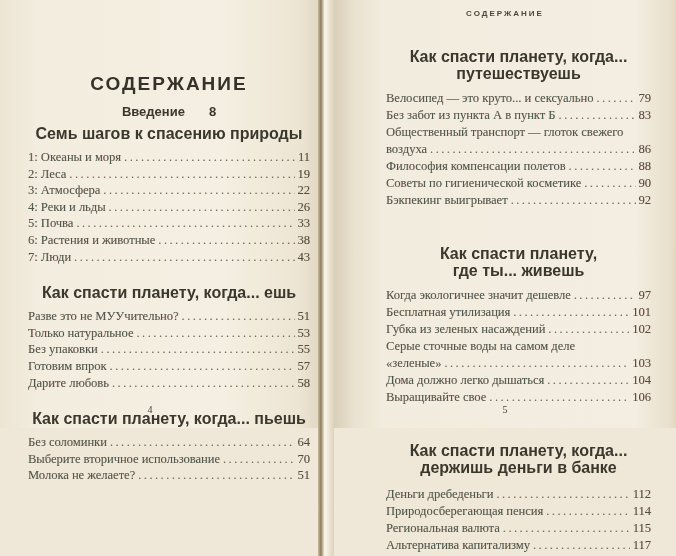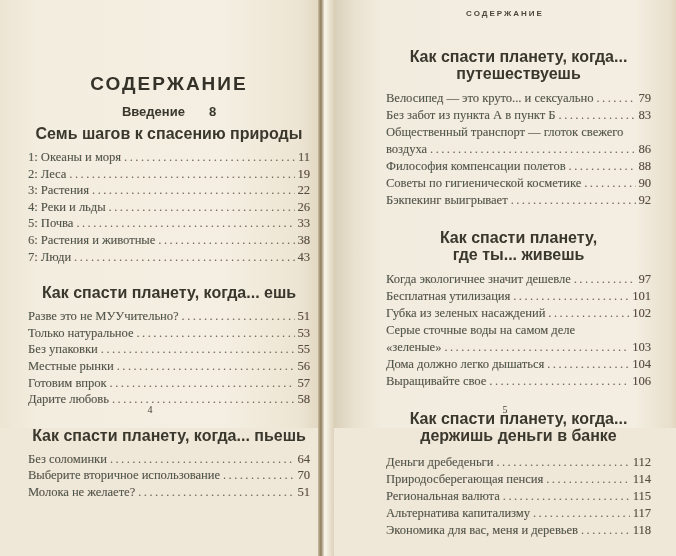--- a/index.html
+++ b/index.html
@@ -56,21 +56,21 @@
   }
   .toc-row .pg{color:#514e44;}
 
   
   .rp-inner{padding:0 25px 0 52px;width:265px;box-sizing:content-box;}
   .running-head{
     position:absolute;top:9px;left:0;width:342px;text-align:center;
     font-size:8px;font-weight:bold;letter-spacing:2px;color:#4b473b;
   }
   .rp-inner .sec-heading.first{margin-top:48px;}
-  .rp-inner .sec-heading.later{margin-top:19px;}
+  .rp-inner .sec-heading.later{margin-top:35px;}
   .rp-inner .toc-row{height:17px;}
   .rp-inner .entries{margin-top:9px;}
   .rp-inner .entries.last{margin-top:11px;}
 
   
   .folio{
     position:absolute;bottom:13px;left:0;text-align:center;
     font-family:"Liberation Serif",serif;font-size:10px;color:#45423a;
   }
   .folio-left{width:300px;}
@@ -97,21 +97,21 @@
               <span class="t">1: Океаны и моря</span>
               <span class="dots"></span>
               <span class="pg">11</span>
             </div>
             <div class="toc-row">
               <span class="t">2: Леса</span>
               <span class="dots"></span>
               <span class="pg">19</span>
             </div>
             <div class="toc-row">
-              <span class="t">3: Растения</span>
+              <span class="t">3: Атмосфера</span>
               <span class="dots"></span>
               <span class="pg">22</span>
             </div>
             <div class="toc-row">
               <span class="t">4: Реки и льды</span>
               <span class="dots"></span>
               <span class="pg">26</span>
             </div>
             <div class="toc-row">
               <span class="t">5: Почва</span>
@@ -140,25 +140,20 @@
             </div>
             <div class="toc-row">
               <span class="t">Только натуральное</span>
               <span class="dots"></span>
               <span class="pg">53</span>
             </div>
             <div class="toc-row">
               <span class="t">Без упаковки</span>
               <span class="dots"></span>
               <span class="pg">55</span>
-            </div>
-            <div class="toc-row">
-              <span class="t">Местные рынки</span>
-              <span class="dots"></span>
-              <span class="pg">56</span>
             </div>
             <div class="toc-row">
               <span class="t">Готовим впрок</span>
               <span class="dots"></span>
               <span class="pg">57</span>
             </div>
             <div class="toc-row">
               <span class="t">Дарите любовь</span>
               <span class="dots"></span>
               <span class="pg">58</span>

